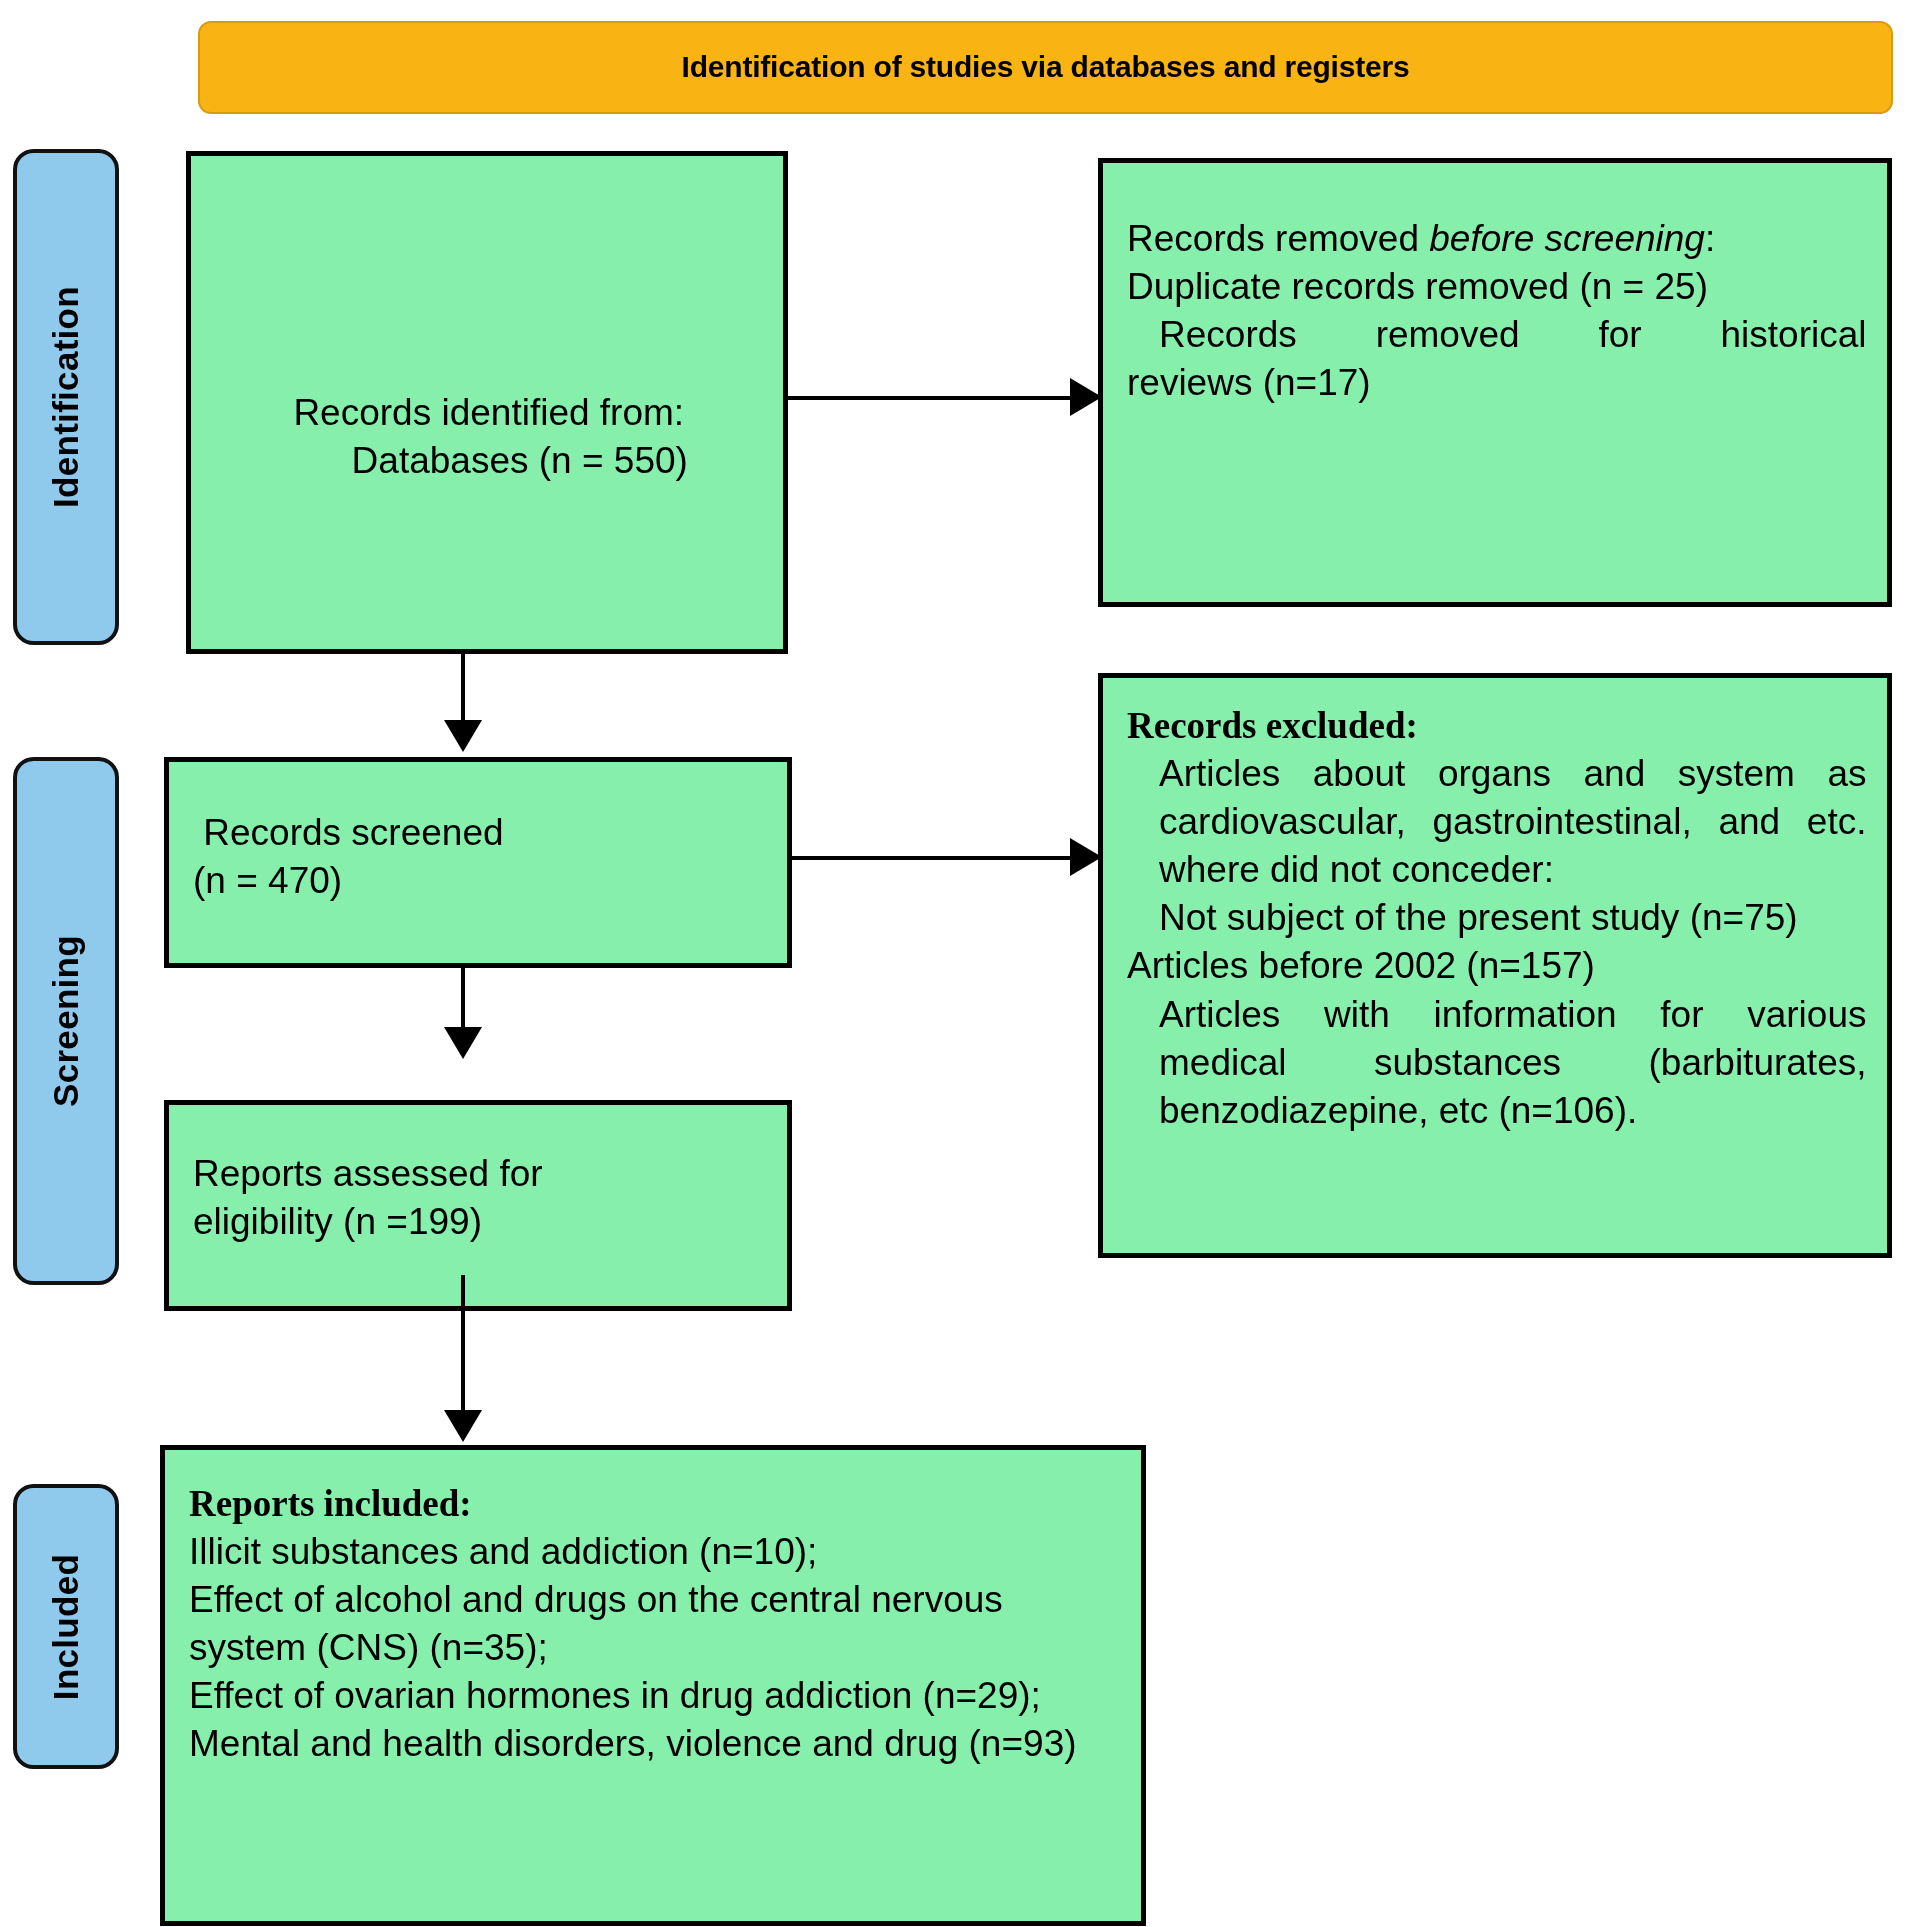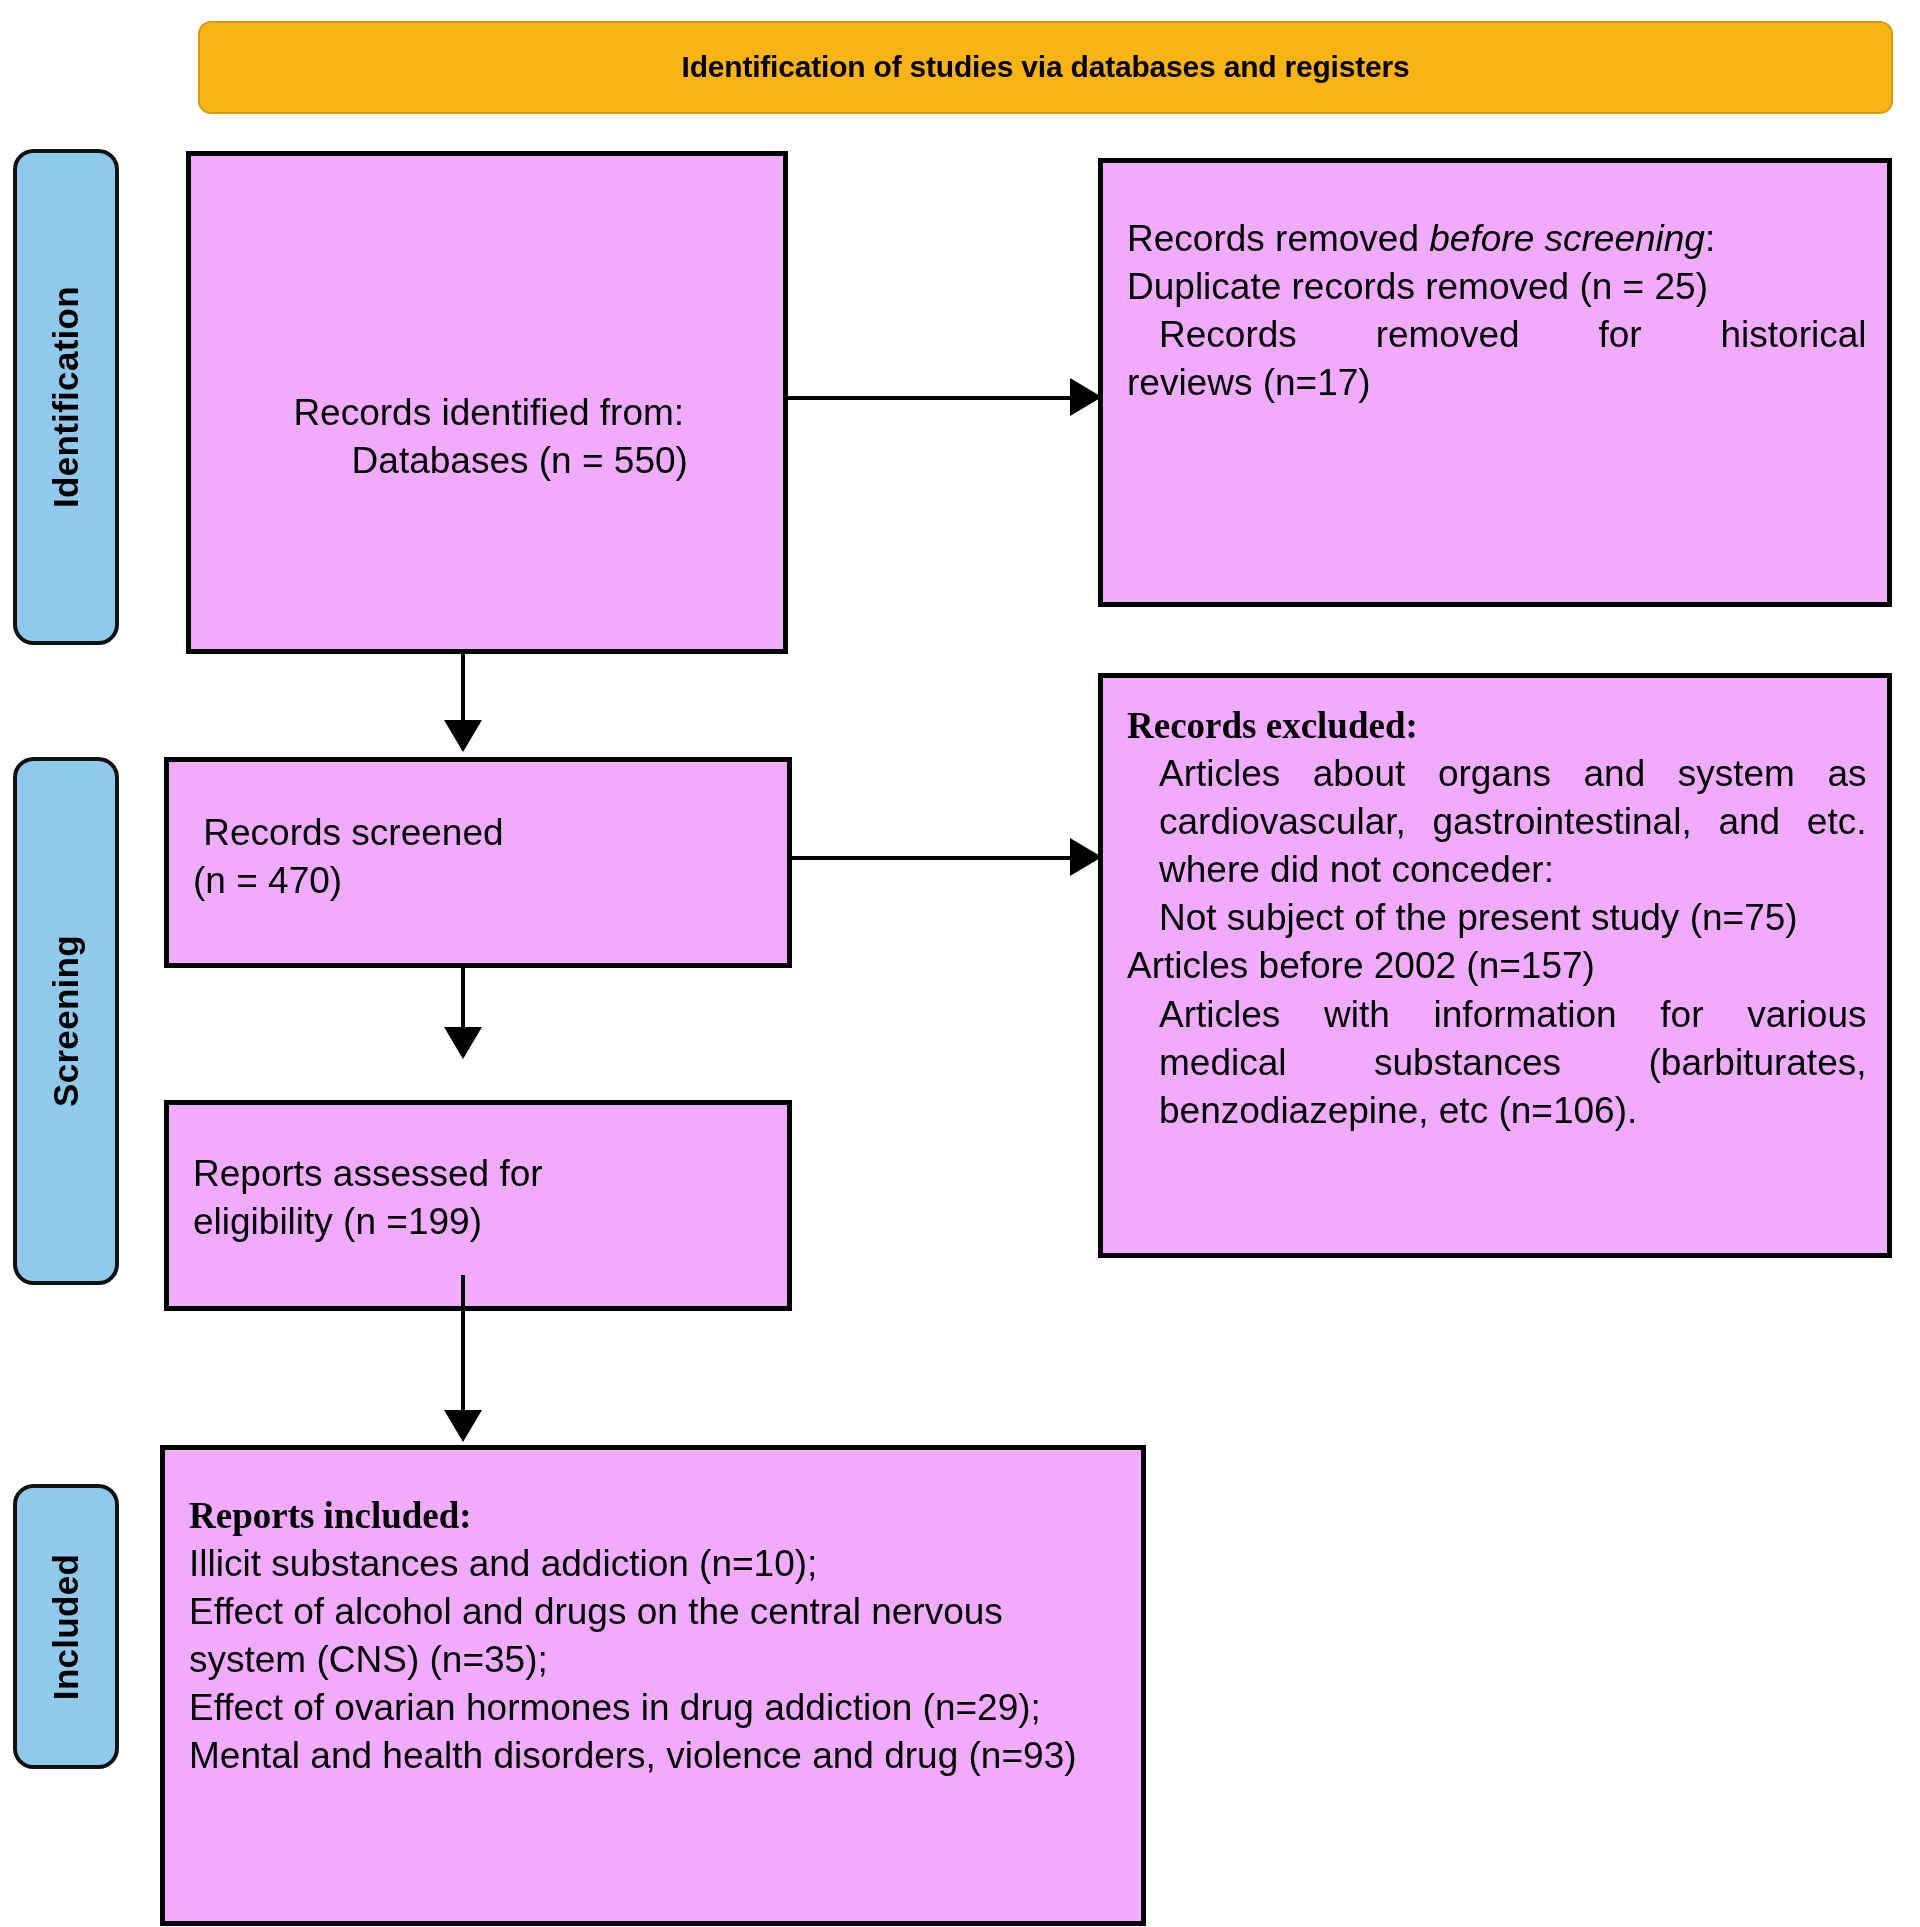--- a/index.html
+++ b/index.html
@@ -58,21 +58,21 @@
     color: #000000;
     letter-spacing: 0.3px;
   }
   #stage-identification { left: 13px;  top: 149px;  width: 106px; height: 496px; }
   #stage-screening     { left: 13px;  top: 757px;  width: 106px; height: 528px; }
   #stage-included      { left: 13px;  top: 1484px; width: 106px; height: 285px; }
 
   
   .flow-box {
     position: absolute;
-    background: #f0abfc;
+    background: #86efac;
     border: 5.6px solid #000000;
     box-sizing: border-box;
     padding: 16px;
   }
   .flow-box .body {
     position: absolute;
     left: 24px;
     right: 20.5px;
   }
   .flow-box .line {
@@ -96,21 +96,21 @@
   #box-screened     { left: 164px;  top: 757px;  width: 628px;  height: 211px; }
   #box-screened .body { top: 47px; }
 
   #box-excluded     { left: 1098px; top: 673px;  width: 794px;  height: 585px; }
   #box-excluded .body { top: 24px; }
 
   #box-eligibility  { left: 164px;  top: 1100px; width: 628px;  height: 211px; }
   #box-eligibility .body { top: 45px; }
 
   #box-included     { left: 160px;  top: 1445px; width: 986px; height: 481px; }
-  #box-included .body { top: 30px; margin-top: 12px; }
+  #box-included .body { top: 30px; }
 
   
   .conn-v {
     position: absolute;
     width: 3.7px;
     background: #000000;
   }
   .conn-h {
     position: absolute;
     height: 3.7px;

